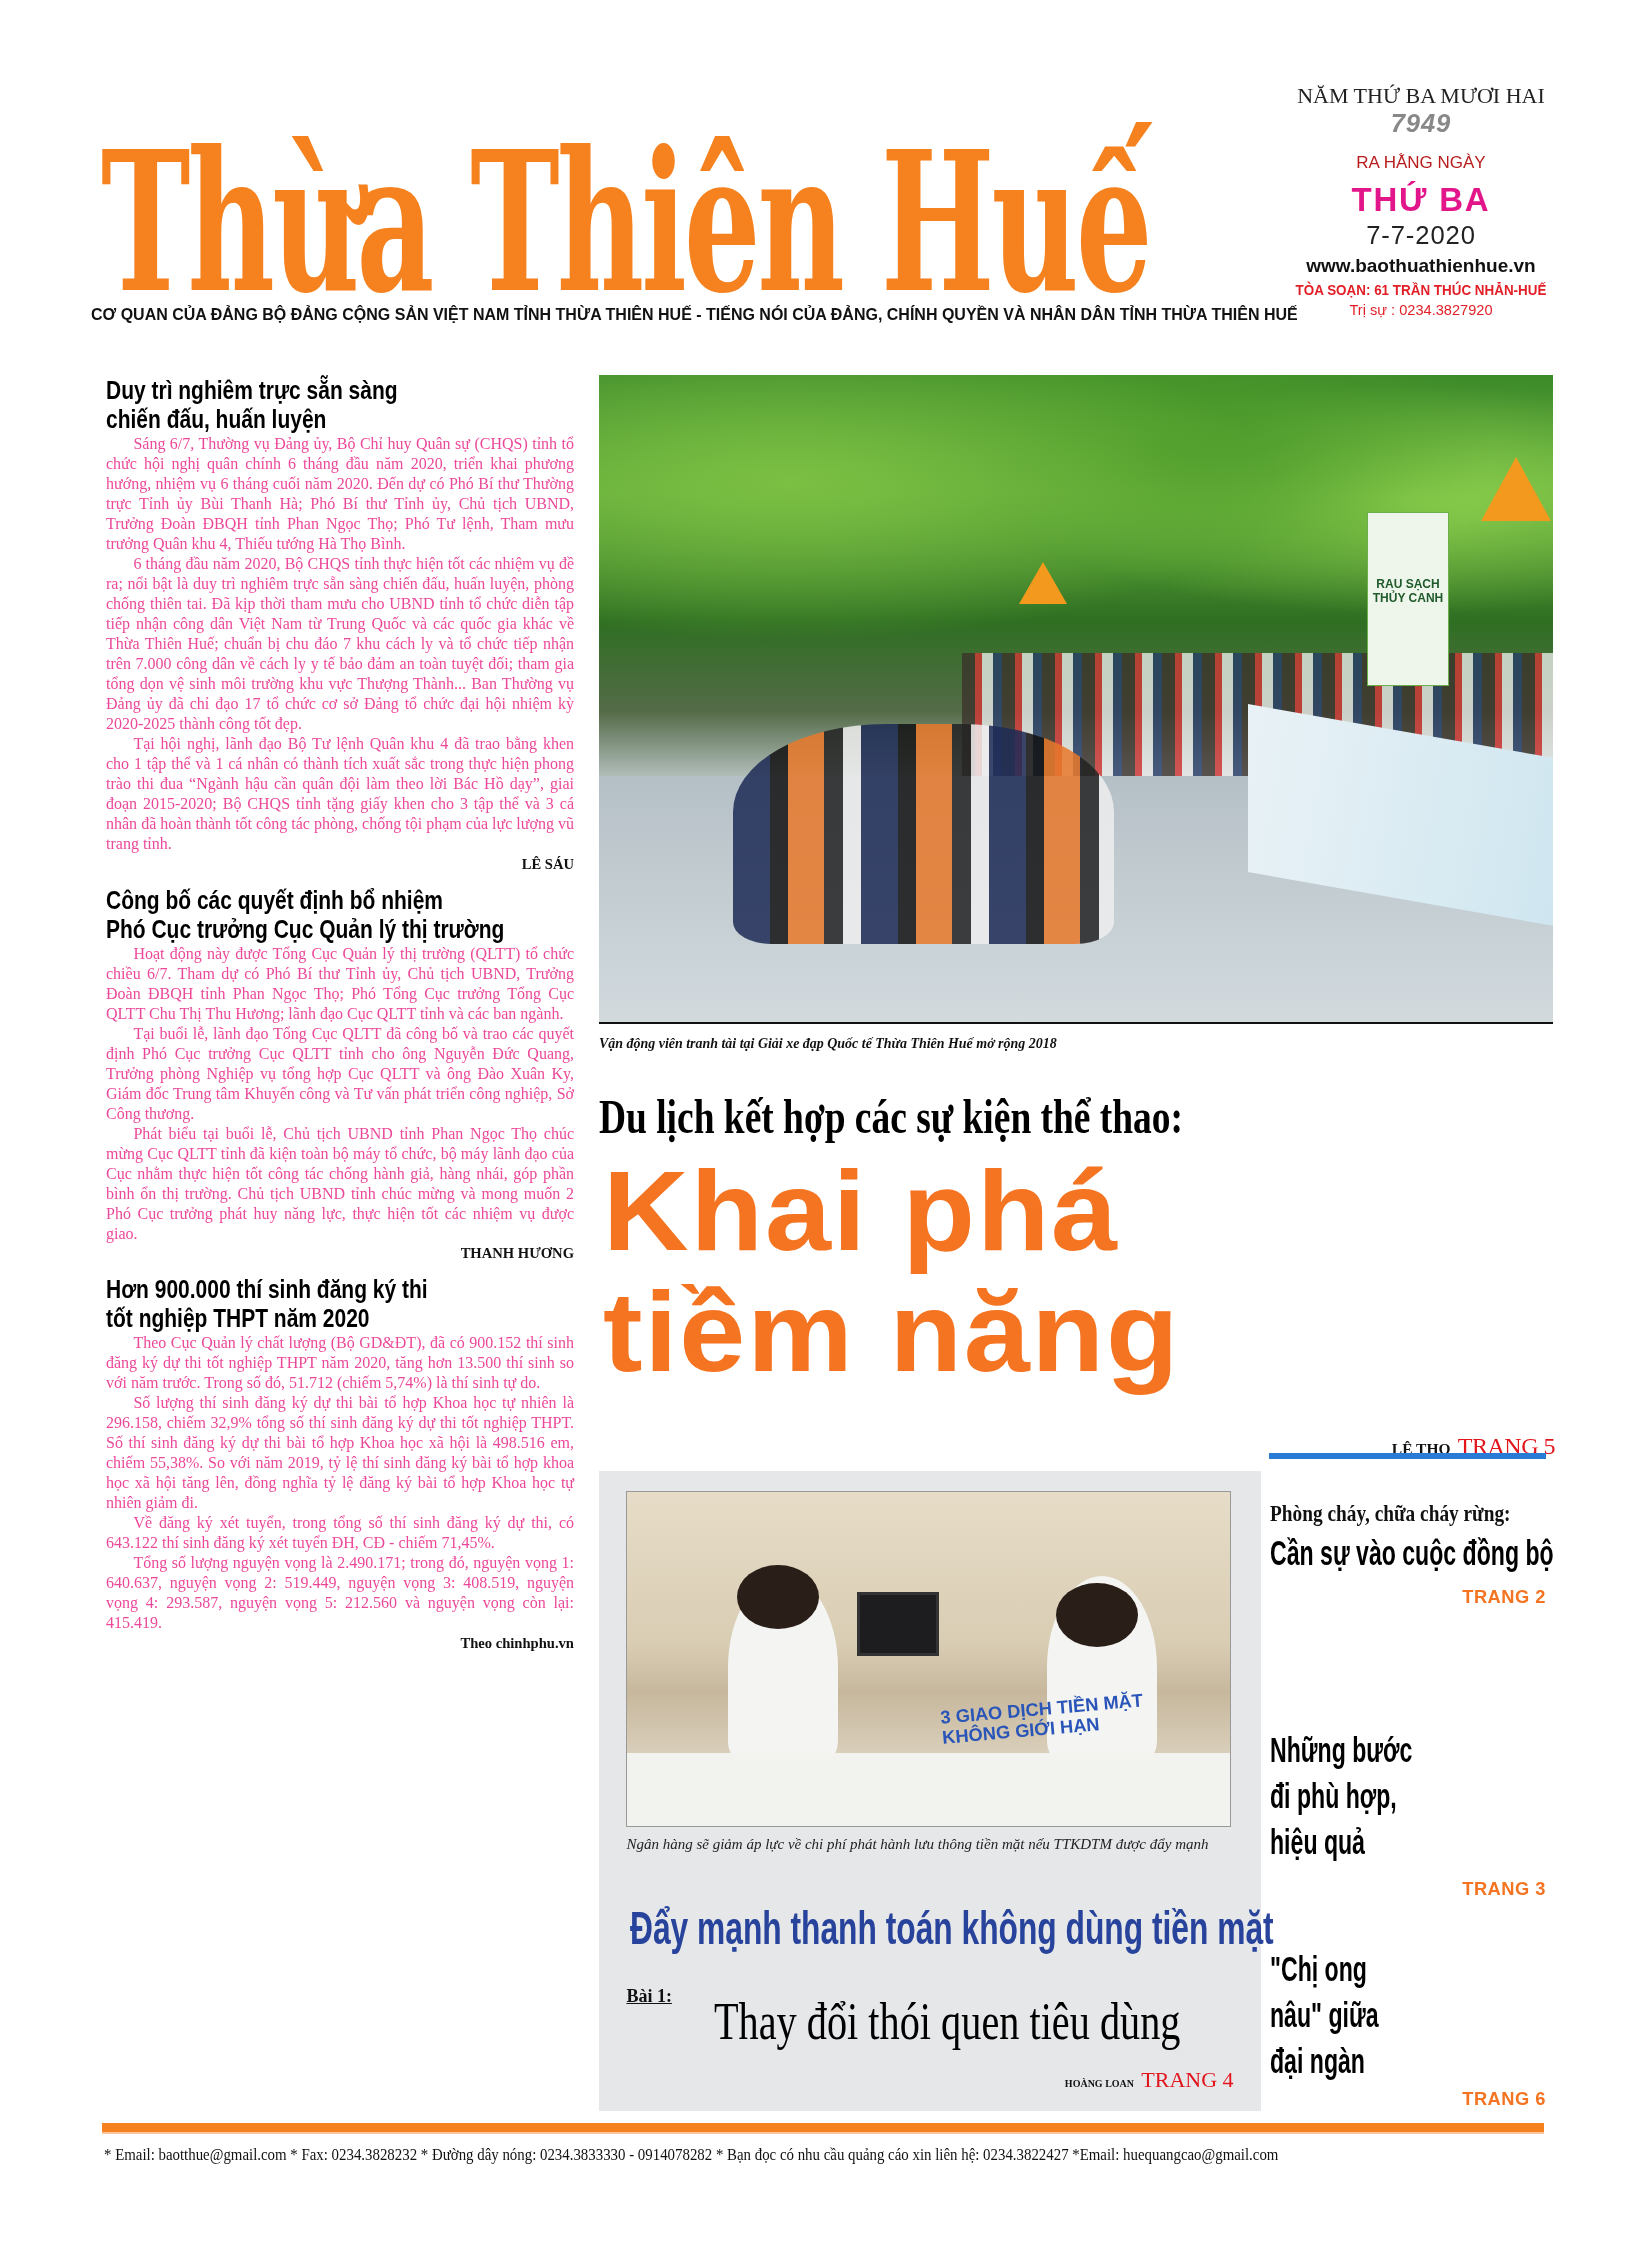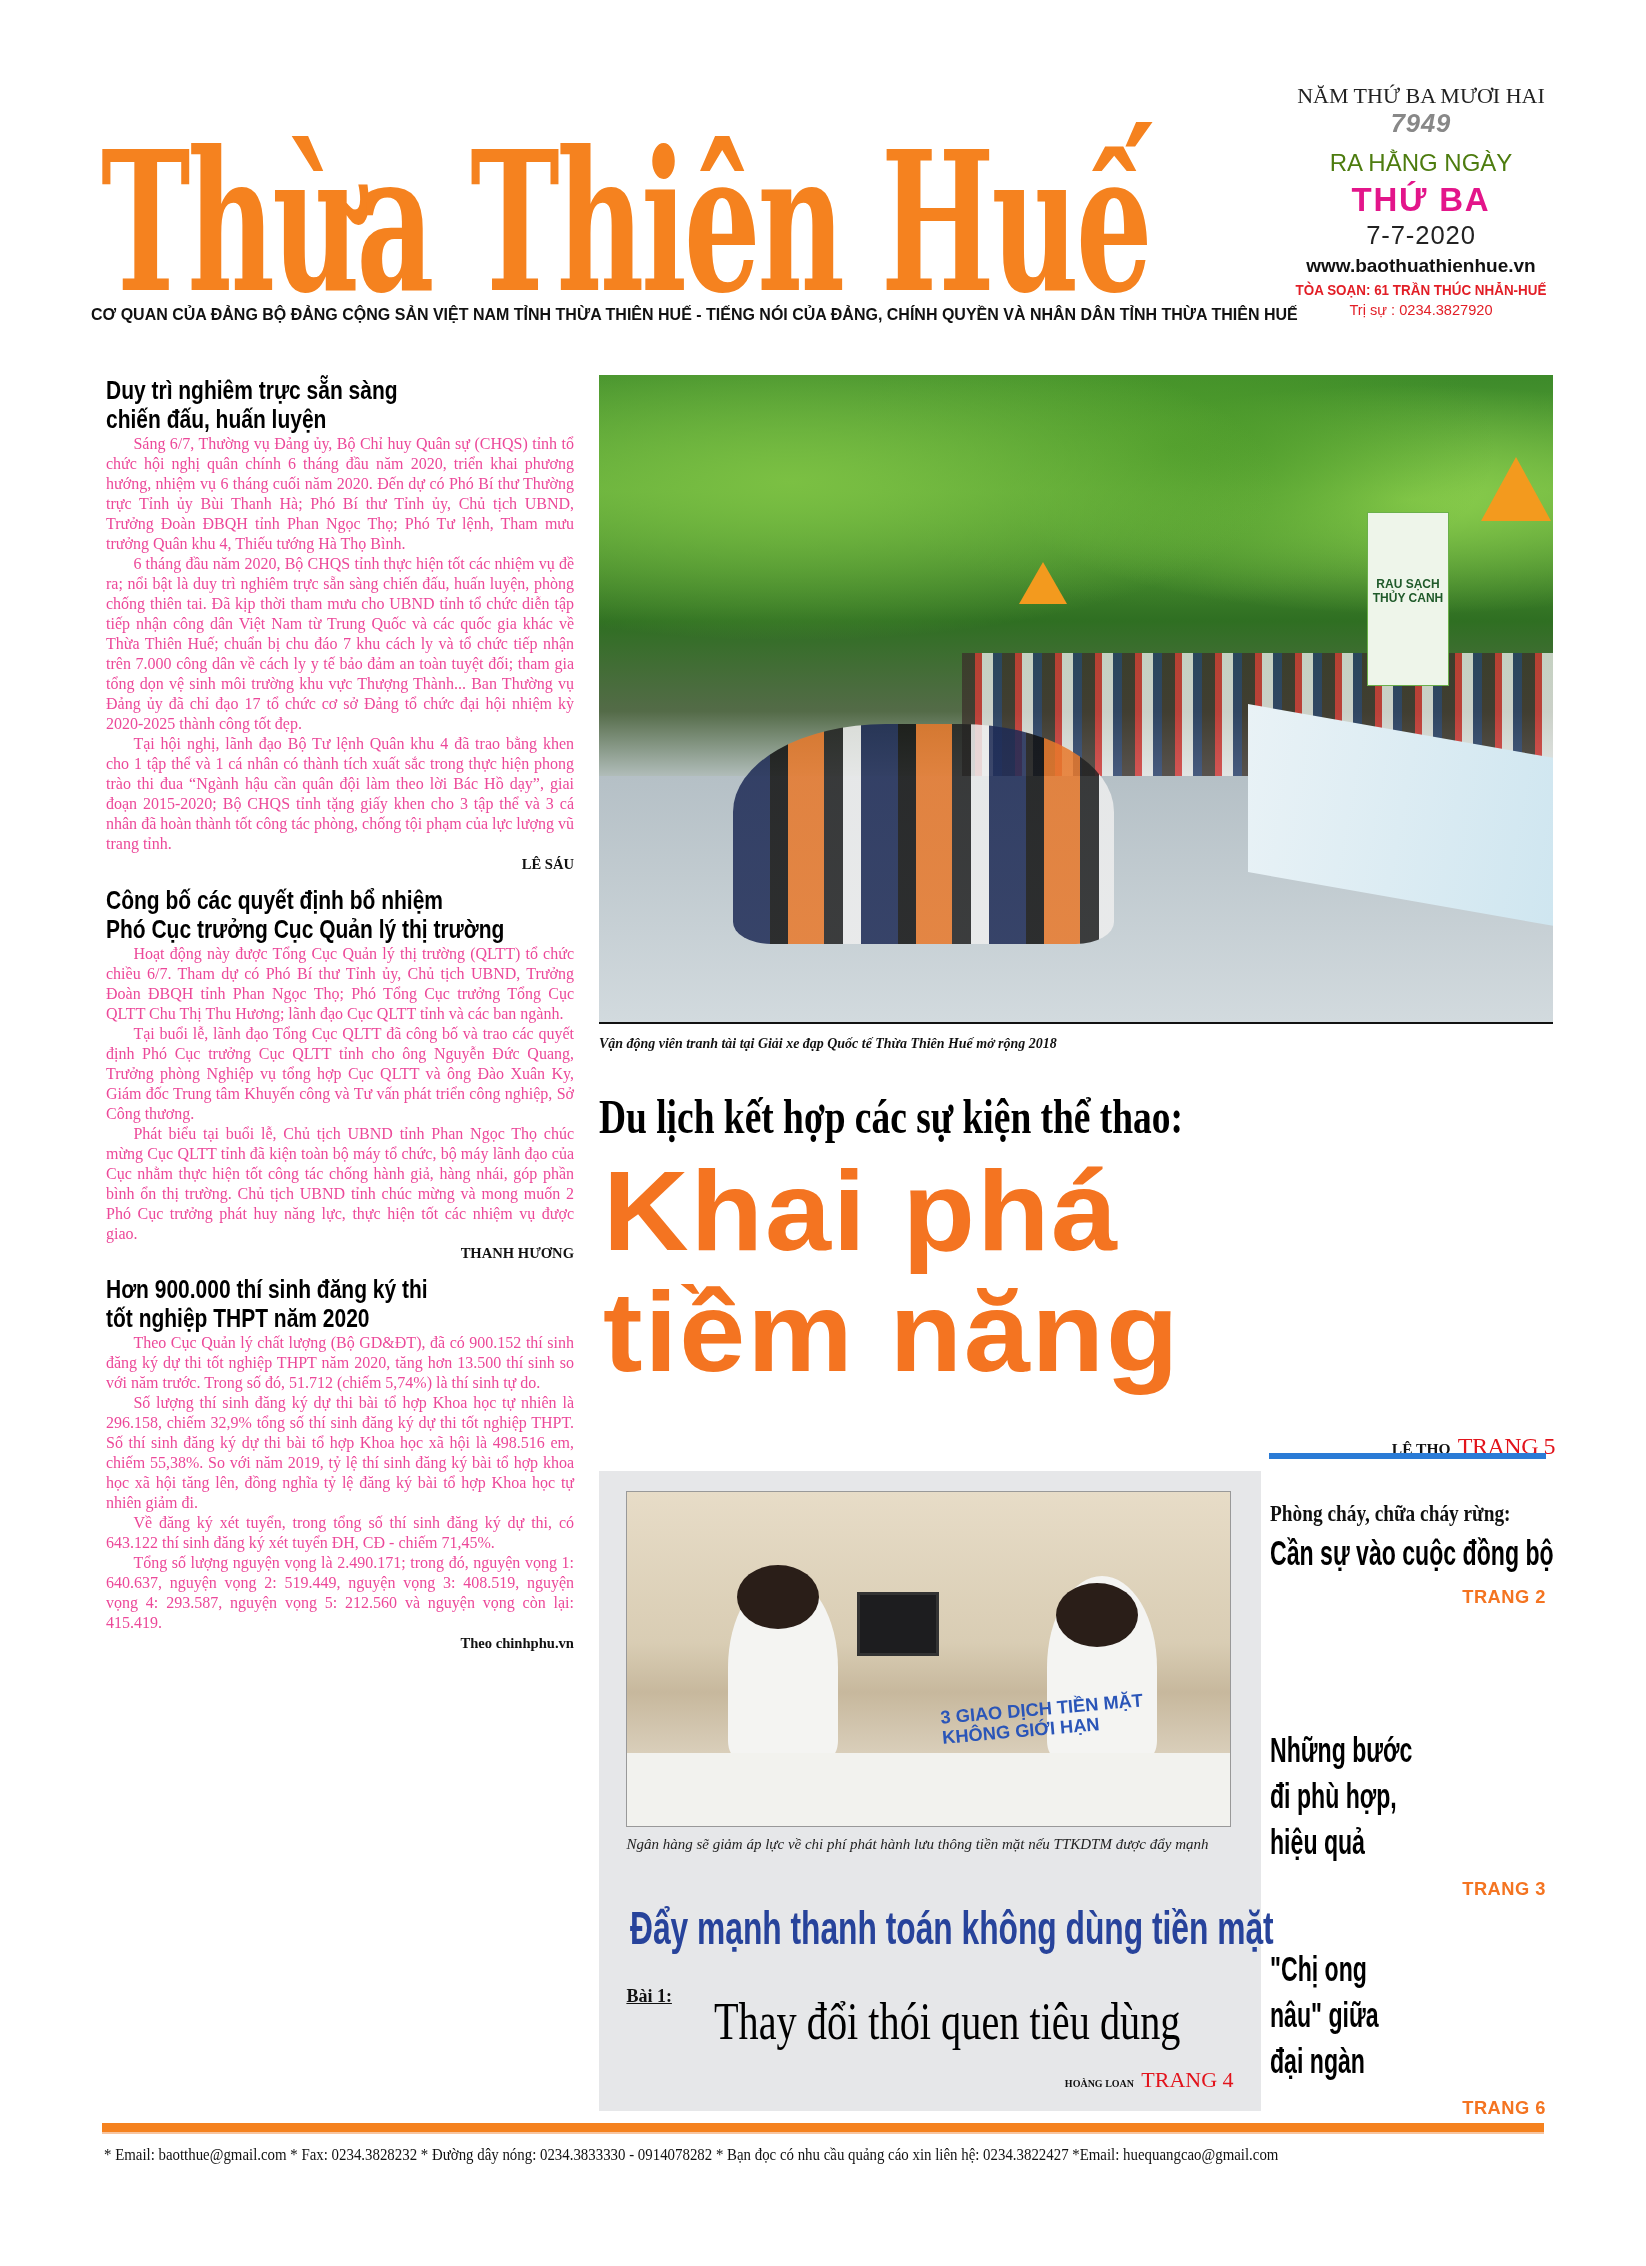--- a/index.html
+++ b/index.html
@@ -19,21 +19,21 @@
   }
   .masthead-tagline {
     left: 91px; top: 304px; width: 1224px;
     font-family: "Liberation Sans", sans-serif; font-weight: bold;
     font-size: 17.4px; color: #111; white-space: nowrap;
     transform: scaleX(0.92); transform-origin: left top;
   }
   .issue-box { left: 1270px; top: 82px; width: 302px; text-align: center; }
   .issue-year { font-family: "Liberation Serif", serif; font-size: 22px; color: #222; line-height: 27.4px; }
   .issue-number { font-family: "Liberation Sans", sans-serif; font-weight: bold; font-style: italic; font-size: 25.6px; color: #888; line-height: 29px; letter-spacing: 0.9px; }
-  .issue-freq { font-family: "Liberation Sans", sans-serif; font-size: 24px; color: #4d7c0f; line-height: 37px; margin-top: 5.5px; }
+  .issue-freq { font-family: "Liberation Sans", sans-serif; font-size: 17px; color: #b91c1c; line-height: 37px; margin-top: 5.5px; }
   .issue-day { font-family: "Liberation Sans", sans-serif; font-weight: bold; font-size: 33px; color: #e3158a; line-height: 38px; letter-spacing: 1.8px; }
   .issue-date { font-family: "Liberation Sans", sans-serif; font-size: 25.6px; color: #222; line-height: 33px; letter-spacing: 0.9px; }
   .issue-web { font-family: "Liberation Sans", sans-serif; font-weight: bold; font-size: 19px; color: #111; line-height: 27.4px; text-align: center; }
   .issue-office { font-family: "Liberation Sans", sans-serif; font-weight: bold; font-size: 14.6px; color: #e21e26; line-height: 22px; white-space: nowrap; transform: scaleX(0.92); }
   .issue-phone { font-family: "Liberation Sans", sans-serif; font-size: 14.6px; color: #e21e26; line-height: 18.3px; }
 
   
   .leftcol { left: 106px; top: 376px; width: 468px; }
   .article { margin-bottom: 12.8px; }
   .headline {
@@ -222,19 +222,19 @@
   <div class="teaser-page" style="margin-top:11px;">TRANG 2</div>
 </div>
 
 <div class="abs teaser" style="top:1727px;">
   <div class="teaser-title" style="width:80%; line-height:46px;">Những bước đi phù hợp, hiệu quả</div>
   <div class="teaser-page" style="margin-top:12.8px;">TRANG 3</div>
 </div>
 
 <div class="abs teaser" style="top:1946px;">
   <div class="teaser-title" style="width:72%; line-height:46px;">"Chị ong nâu" giữa đại ngàn</div>
-  <div class="teaser-page" style="margin-top:13px;">TRANG 6</div>
+  <div class="teaser-page" style="margin-top:4px;">TRANG 6</div>
 </div>
 
 <div class="abs footer-rule"></div>
 <div class="abs footer-rule-thin"></div>
 <div class="abs footer-text">* Email: baotthue@gmail.com * Fax: 0234.3828232 * Đường dây nóng: 0234.3833330 - 0914078282 * Bạn đọc có nhu cầu quảng cáo xin liên hệ: 0234.3822427 *Email: huequangcao@gmail.com</div>
 
 
 </body></html>

